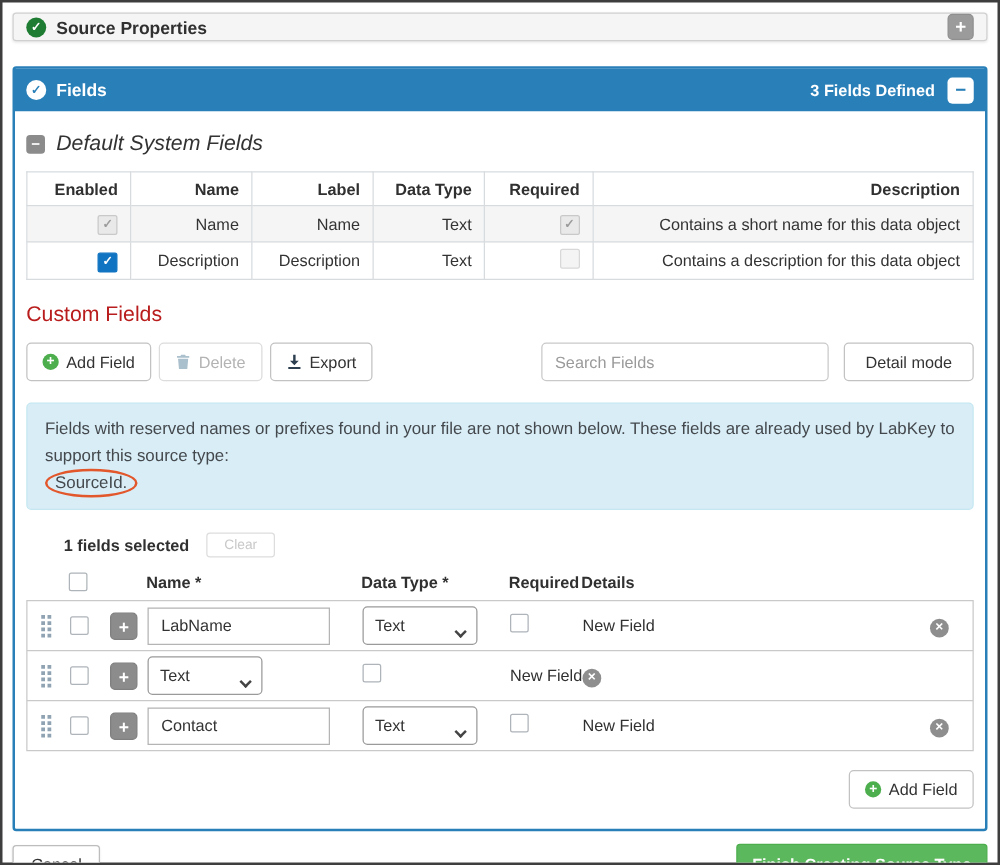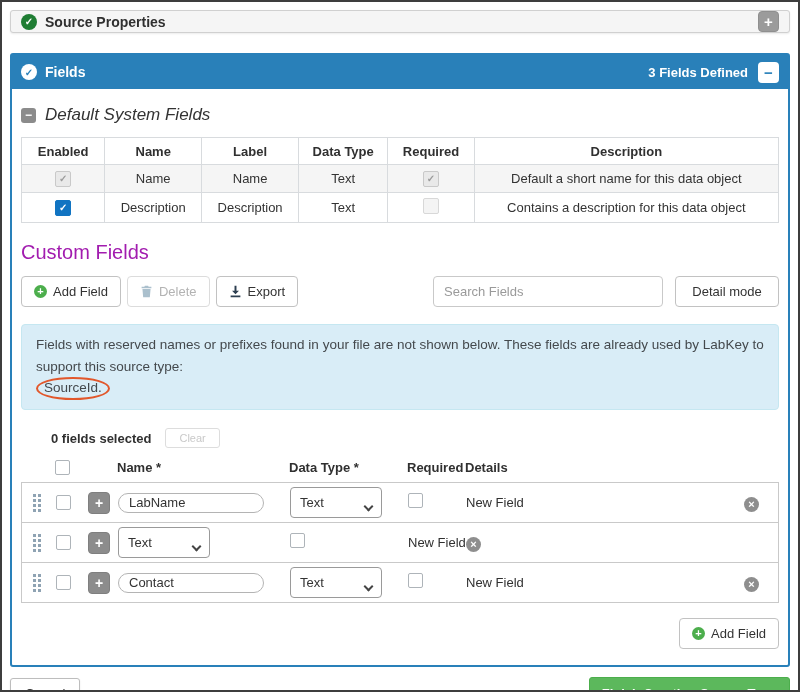--- a/index.html
+++ b/index.html
@@ -54,41 +54,41 @@
   .section-head { display: flex; align-items: center; margin: 4px 0 12px; }
   .minus-sq {
     width: 15px; height: 15px; background: #8b8b8b; border-radius: 3px;
     color: #fff; font-size: 12px; font-weight: bold;
     display: inline-flex; align-items: center; justify-content: center; cursor: pointer;
   }
   .section-title { font-size: 17px; color: #333; margin-left: 9px; font-style: italic; }
 
   table.dsf { width: 100%; border-collapse: collapse; font-size: 13px; }
   table.dsf th, table.dsf td {
-    border: 1px solid #d8dbde; padding: 5px 10px; text-align: center;
+    border: 1px solid #d8dbde; padding: 5px 10px; text-align: right;
     height: 27px; vertical-align: middle;
   }
   table.dsf th { font-weight: bold; color: #303030; background: #fff; }
   table.dsf tr.alt td { background: #f5f5f5; }
   .col-enabled { width: 11%; } .col-name { width: 12.8%; } .col-label { width: 12.8%; }
   .col-dtype { width: 11.8%; } .col-req { width: 11.4%; }
 
   
   .cb {
     width: 15px; height: 15px; border: 1px solid #aeb4b9; border-radius: 2px;
     background: #fff; display: inline-flex; align-items: center; justify-content: center;
     font-size: 10px; font-weight: bold; line-height: 1; cursor: pointer;
   }
   .cb.lg { width: 16px; height: 16px; }
   .cb.checked-gray { background: #e9e9e9; border-color: #c9c9c9; color: #9b9b9b; cursor: default; }
   .cb.checked-blue { background: #1174c2; border-color: #1174c2; color: #fff; }
   .cb.disabled-empty { background: #f4f4f4; border-color: #d8d8d8; cursor: default; }
 
   
-  .cf-title { font-size: 20px; color: #a21caf; margin: 18px 0 12px; }
+  .cf-title { font-size: 17px; color: #b91c1c; margin: 18px 0 12px; }
   .toolbar { display: flex; align-items: center; }
   .btn {
     display: inline-flex; align-items: center; gap: 6px;
     background: #fff; border: 1px solid #c2c2c2; border-radius: 4px;
     padding: 6px 12px; font-size: 13px; color: #333; cursor: pointer;
     font-family: "Liberation Sans", sans-serif; height: 31px;
   }
   .btn + .btn { margin-left: 6px; }
   .btn.disabled { color: #b3b3b3; border-color: #dcdcdc; cursor: default; justify-content: flex-end; }
   .plus-circle {
@@ -138,21 +138,21 @@
     width: 3px; height: 3px; margin: 0 auto; color: #8fa3b3; background: currentColor;
     box-shadow: 5px 0 0, 0 5px 0, 5px 5px 0, 0 10px 0, 5px 10px 0, 0 15px 0, 5px 15px 0;
     margin-bottom: 15px; cursor: grab;
   }
   .expand-btn {
     width: 22px; height: 22px; border-radius: 4px; background: #8c8c8c;
     border: 1px solid #7f7f7f; color: #fff; font-size: 14px; font-weight: bold;
     display: inline-flex; align-items: center; justify-content: center; cursor: pointer;
   }
   .name-input {
-    width: 146px; height: 20px; border: 1px solid #b4b4b4; border-radius: 12px;
+    width: 146px; height: 30px; border: 1px solid #b4b4b4; border-radius: 0;
     padding: 0 10px; font-size: 13px; color: #333;
     font-family: "Liberation Sans", sans-serif;
   }
   .select-wrap { position: relative; width: 92px; }
   .dtype-select {
     width: 92px; height: 31px; border: 1px solid #9a9a9a; border-radius: 4px;
     padding: 0 22px 0 9px; font-size: 13px; color: #333; background: #fff;
     appearance: none; -webkit-appearance: none; font-family: "Liberation Sans", sans-serif;
     cursor: pointer;
   }
@@ -220,21 +220,21 @@
             <th>Description</th>
           </tr>
         </thead>
         <tbody>
           <tr class="alt">
             <td><span class="cb lg checked-gray">✓</span></td>
             <td>Name</td>
             <td>Name</td>
             <td>Text</td>
             <td><span class="cb lg checked-gray">✓</span></td>
-            <td>Default a short name for this data object</td>
+            <td>Contains a short name for this data object</td>
           </tr>
           <tr>
             <td><span class="cb lg checked-blue">✓</span></td>
             <td>Description</td>
             <td>Description</td>
             <td>Text</td>
             <td><span class="cb lg disabled-empty"></span></td>
             <td>Contains a description for this data object</td>
           </tr>
         </tbody>
@@ -264,21 +264,21 @@
           <span>Detail mode</span>
         </button>
       </div>
 
       <div class="alert">
         <span>Fields with reserved names or prefixes found in your file are not shown below. These fields are already used by LabKey to support this source type:</span><br>
         <span class="reserved">SourceId.</span>
       </div>
 
       <div class="selection">
-        <span class="sel-count">0 fields selected</span>
+        <span class="sel-count">1 fields selected</span>
         <button class="clear-btn">Clear</button>
       </div>
 
       <div class="grid-cols grid-head">
         <span></span>
         <span class="cell-center">
             <span class="cb"></span>
           </span>
         <span></span>
         <span>Name *</span>

